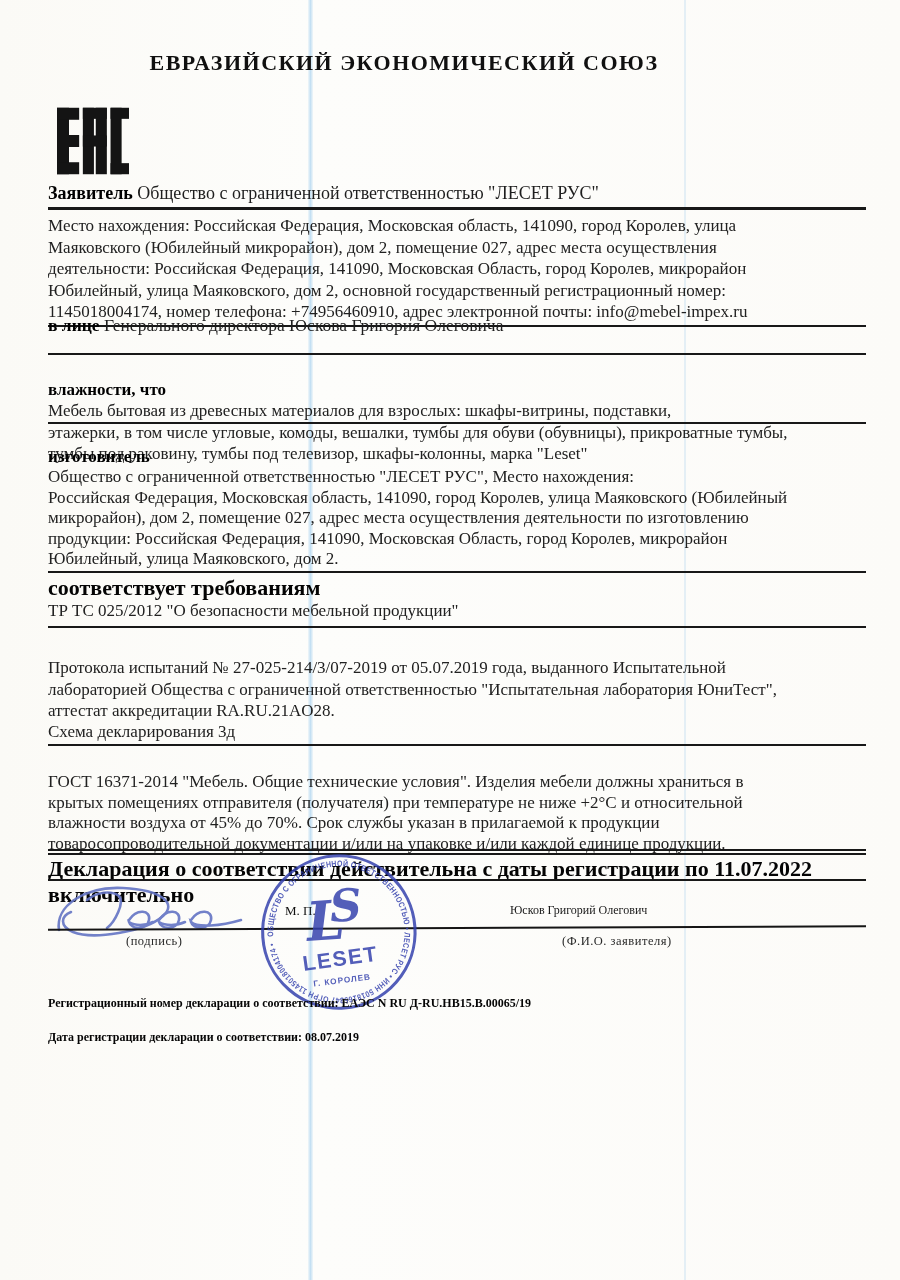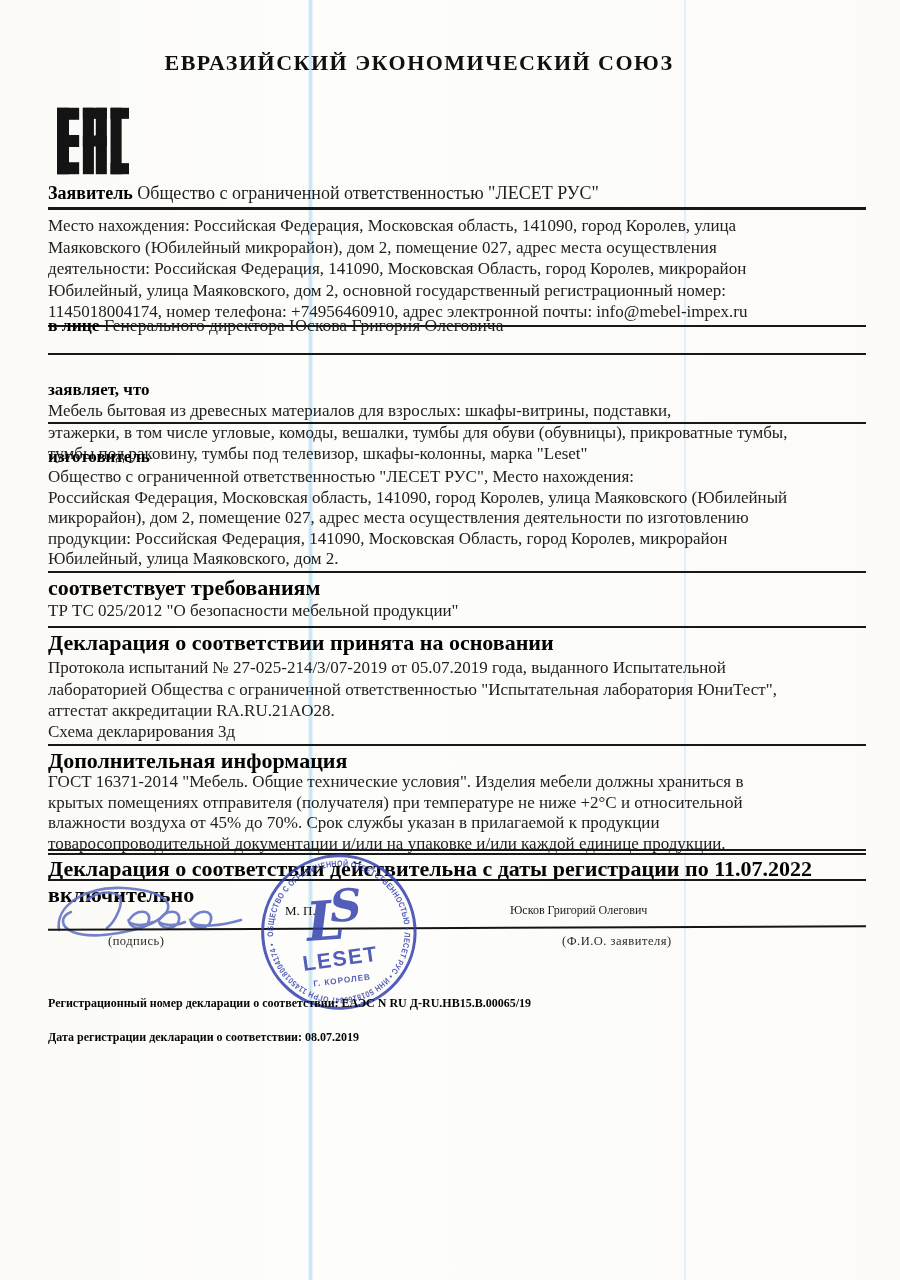--- a/index.html
+++ b/index.html
@@ -10,21 +10,21 @@
     margin:0 auto;
     background:linear-gradient(90deg,#fbfaf6 0%,#fdfdfb 35%,#fcfbf8 100%);
     overflow:hidden;
     font-family:"Liberation Serif","DejaVu Serif",serif;
     color:#1e1e1e;
   }
   .abs{position:absolute;}
   .doc-title{
     left:0;width:808px;text-align:center;
     font-weight:bold;color:#101010;
-    letter-spacing:1.5px;white-space:nowrap;padding-left:15px;
+    letter-spacing:1.5px;white-space:nowrap;
   }
   .t1{top:50px;font-size:22px;}
   .t2{top:80px;font-size:21px;}
   .row-label b{font-weight:bold;color:#000;}
   .body-par{
     left:48px;width:818px;
     font-size:17px;line-height:21.5px;
     white-space:pre-line;
     color:#212121;
   }
@@ -87,21 +87,21 @@
   <div class="abs rule thin" style="top:325px;"></div>
 
   <div class="abs row-label inline-par" style="left:48px;top:315px;font-size:17.5px;">
     <b>в лице</b>
     <span>Генерального директора Юскова Григория Олеговича</span>
   </div>
 
   <div class="abs rule thin" style="top:353px;"></div>
 
   <div class="abs body-par inline-par" style="top:357px;">
-    <b>заявляет, что</b>
+    <b>влажности, что</b>
     <span>Мебель бытовая из древесных материалов для взрослых: шкафы-витрины, подставки,
 этажерки, в том числе угловые, комоды, вешалки, тумбы для обуви (обувницы), прикроватные тумбы,
 тумбы под раковину, тумбы под телевизор, шкафы-колонны, марка "Leset"</span>
   </div>
 
   <div class="abs rule thin" style="top:422px;"></div>
 
   <div class="abs body-par inline-par" style="top:426px;line-height:20.5px;">
     <b>изготовитель</b>
     <span>Общество с ограниченной ответственностью "ЛЕСЕТ РУС", Место нахождения:
@@ -112,29 +112,27 @@
   </div>
 
 
   <div class="abs rule thin" style="top:571px;"></div>
 
   <div class="abs sec-head" style="top:575px;">соответствует требованиям</div>
   <div class="abs body-par" style="top:600px;">ТР ТС 025/2012 "О безопасности мебельной продукции"</div>
 
   <div class="abs rule thin" style="top:626px;"></div>
 
-  <div class="abs sec-head" style="top:630px;">Декларация о соответствии принята на основании</div>
   <div class="abs body-par" style="top:657px;">Протокола испытаний № 27-025-214/3/07-2019 от 05.07.2019 года, выданного Испытательной
 лабораторией Общества с ограниченной ответственностью "Испытательная лаборатория ЮниТест",
 аттестат аккредитации RA.RU.21AO28.</div>
   <div class="abs body-par" style="top:721px;">Схема декларирования 3д</div>
 
   <div class="abs rule thin" style="top:744px;"></div>
 
-  <div class="abs sec-head" style="top:748px;">Дополнительная информация</div>
   <div class="abs body-par" style="top:772px;line-height:20.5px;">ГОСТ 16371-2014 "Мебель. Общие технические условия". Изделия мебели должны храниться в
 крытых помещениях отправителя (получателя) при температуре не ниже +2°С и относительной
 влажности воздуха от 45% до 70%. Срок службы указан в прилагаемой к продукции
 товаросопроводительной документации и/или на упаковке и/или каждой единице продукции.</div>
 
   <div class="abs rule thin" style="top:849px;"></div>
   <div class="abs rule thin" style="top:853px;"></div>
 
   <div class="abs sec-head" style="top:856px;">Декларация о соответствии действительна с даты регистрации по 11.07.2022 включительно</div>
 
@@ -147,21 +145,21 @@
         <path d="M 42,22 C 52,14 66,12 74,18 C 80,24 70,44 62,50"></path>
         <path d="M 84,42 C 92,30 106,32 104,42 C 102,52 86,52 84,44 C 90,48 100,48 108,44"></path>
         <path d="M 114,42 C 122,30 136,32 134,42 C 132,52 116,52 114,44 C 120,48 132,48 140,44"></path>
         <path d="M 146,42 C 154,30 168,32 166,42 C 164,52 148,52 146,44 C 152,50 176,48 196,42"></path>
       </g>
     </svg>
   </div>
 
   <div class="abs" style="left:48px;top:927px;width:818px;height:2px;background:#151515;transform:rotate(-0.25deg);"></div>
 
-  <div class="abs caption" style="left:108px;top:934px;">(подпись)</div>
+  <div class="abs caption" style="left:126px;top:934px;">(подпись)</div>
 
   <div class="abs" style="left:285px;top:903px;font-size:13px;color:#111;">М. П.</div>
 
   <div class="abs" style="left:510px;top:903px;font-size:12px;color:#181818;">Юсков Григорий Олегович</div>
   <div class="abs caption" style="left:562px;top:934px;">(Ф.И.О. заявителя)</div>
 
   <div class="abs stamp-wrap" style="left:257px;top:850px;">
     <svg width="164" height="164" viewBox="0 0 170 170">
       <defs>
         <path id="ringPath" d="M 17,85 A 68,68 0 1 1 153,85 A 68,68 0 1 1 17,85"></path>

